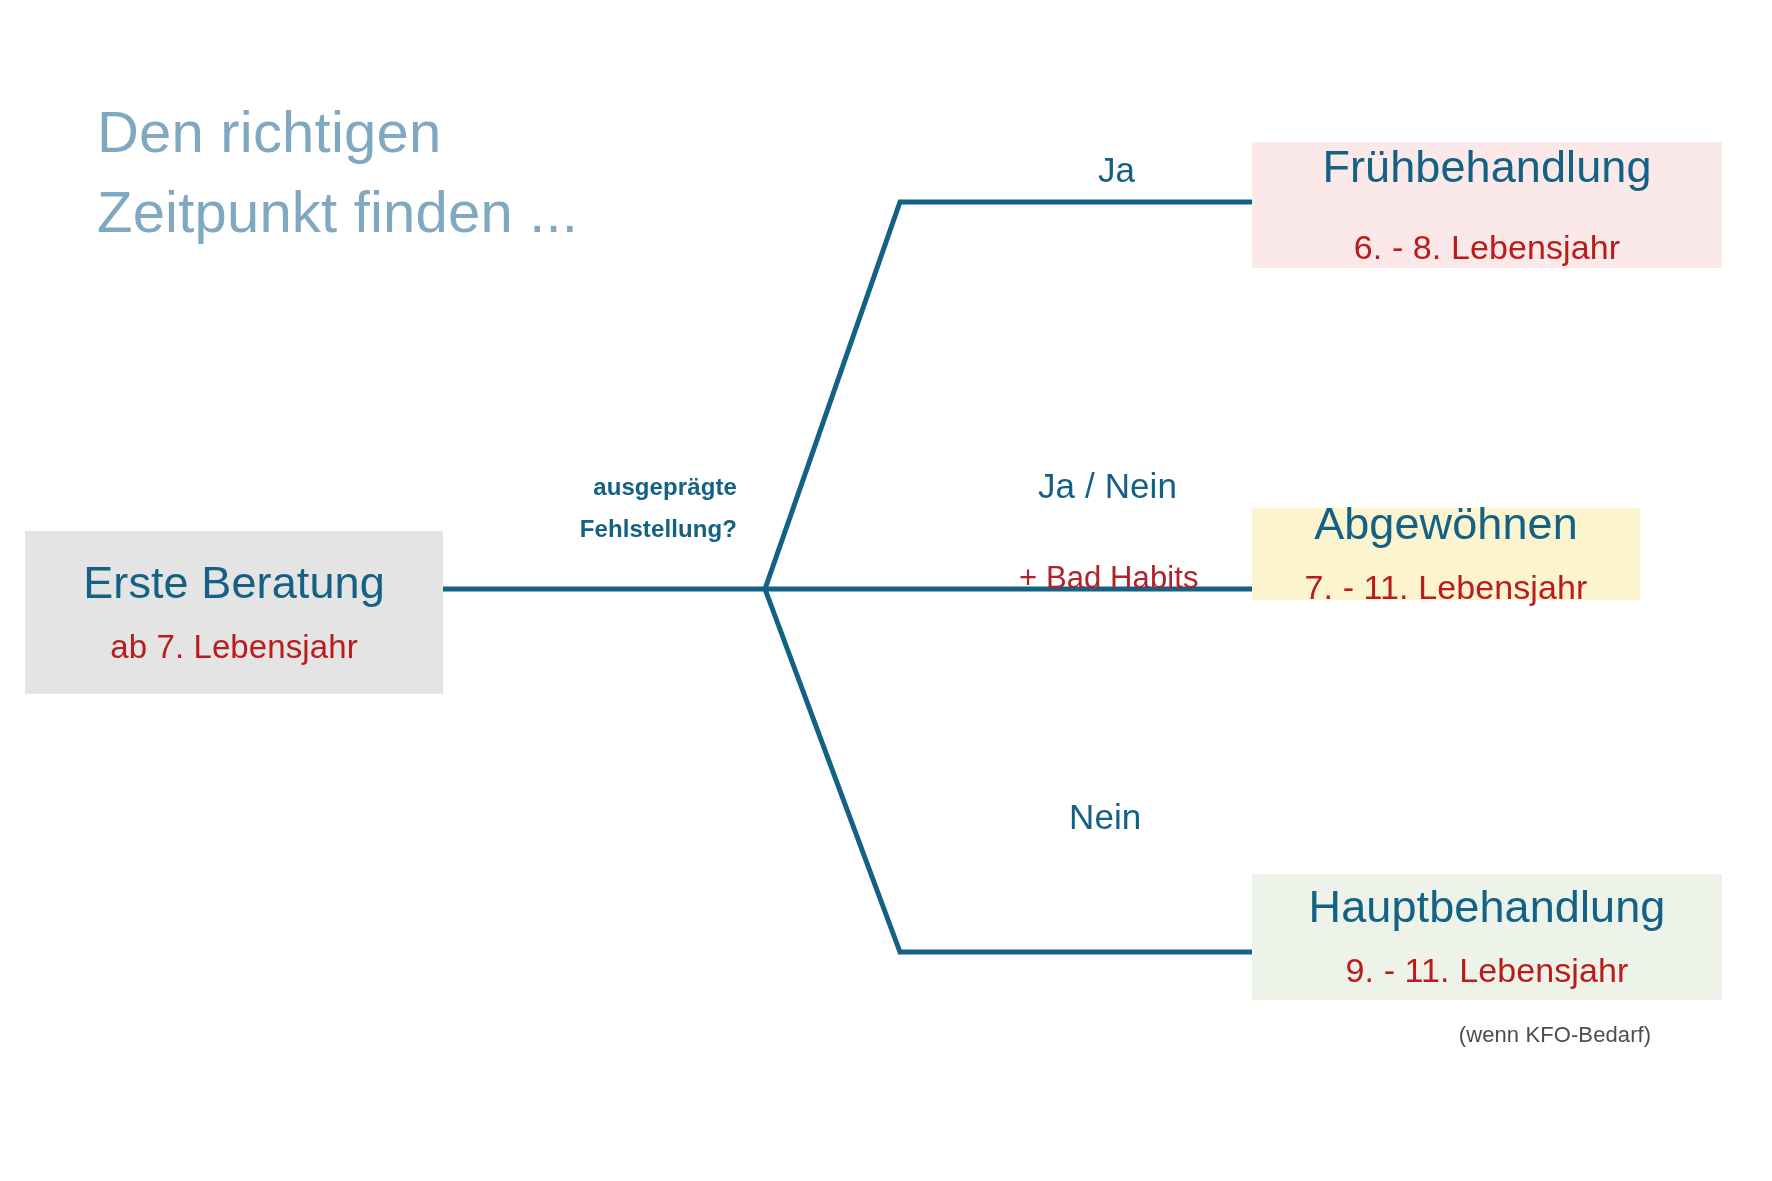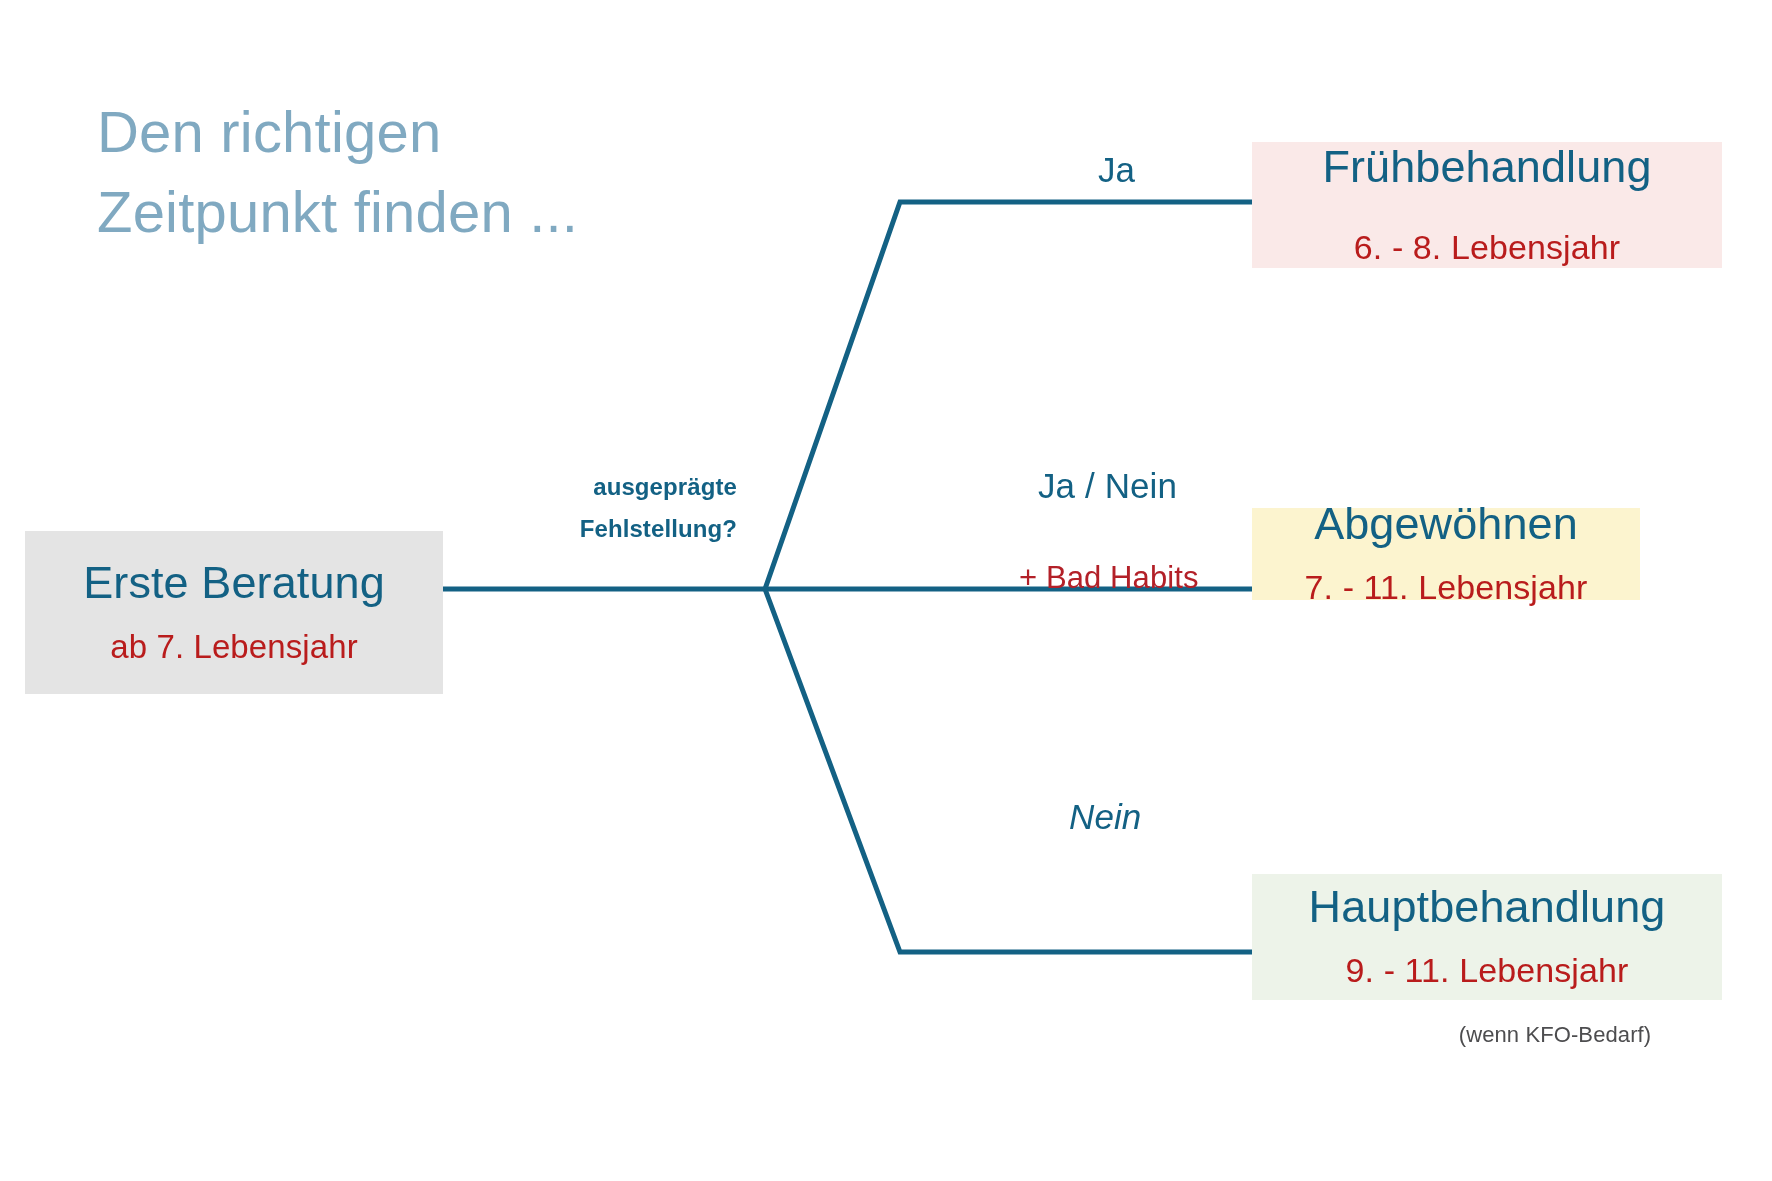--- a/index.html
+++ b/index.html
@@ -134,21 +134,20 @@
     left: 1019px;
     top: 532px;
     color: #b32028;
     font-size: 31px;
     font-weight: 400;
     margin-top: 28px;
   }
   #label-nein {
     left: 1069px;
     top: 797px;
-    font-style: italic;
   }
 
   
   #footnote {
     position: absolute;
     left: 1320px;
     top: 1022px;
     width: 470px;
     text-align: center;
     font-size: 22px;

